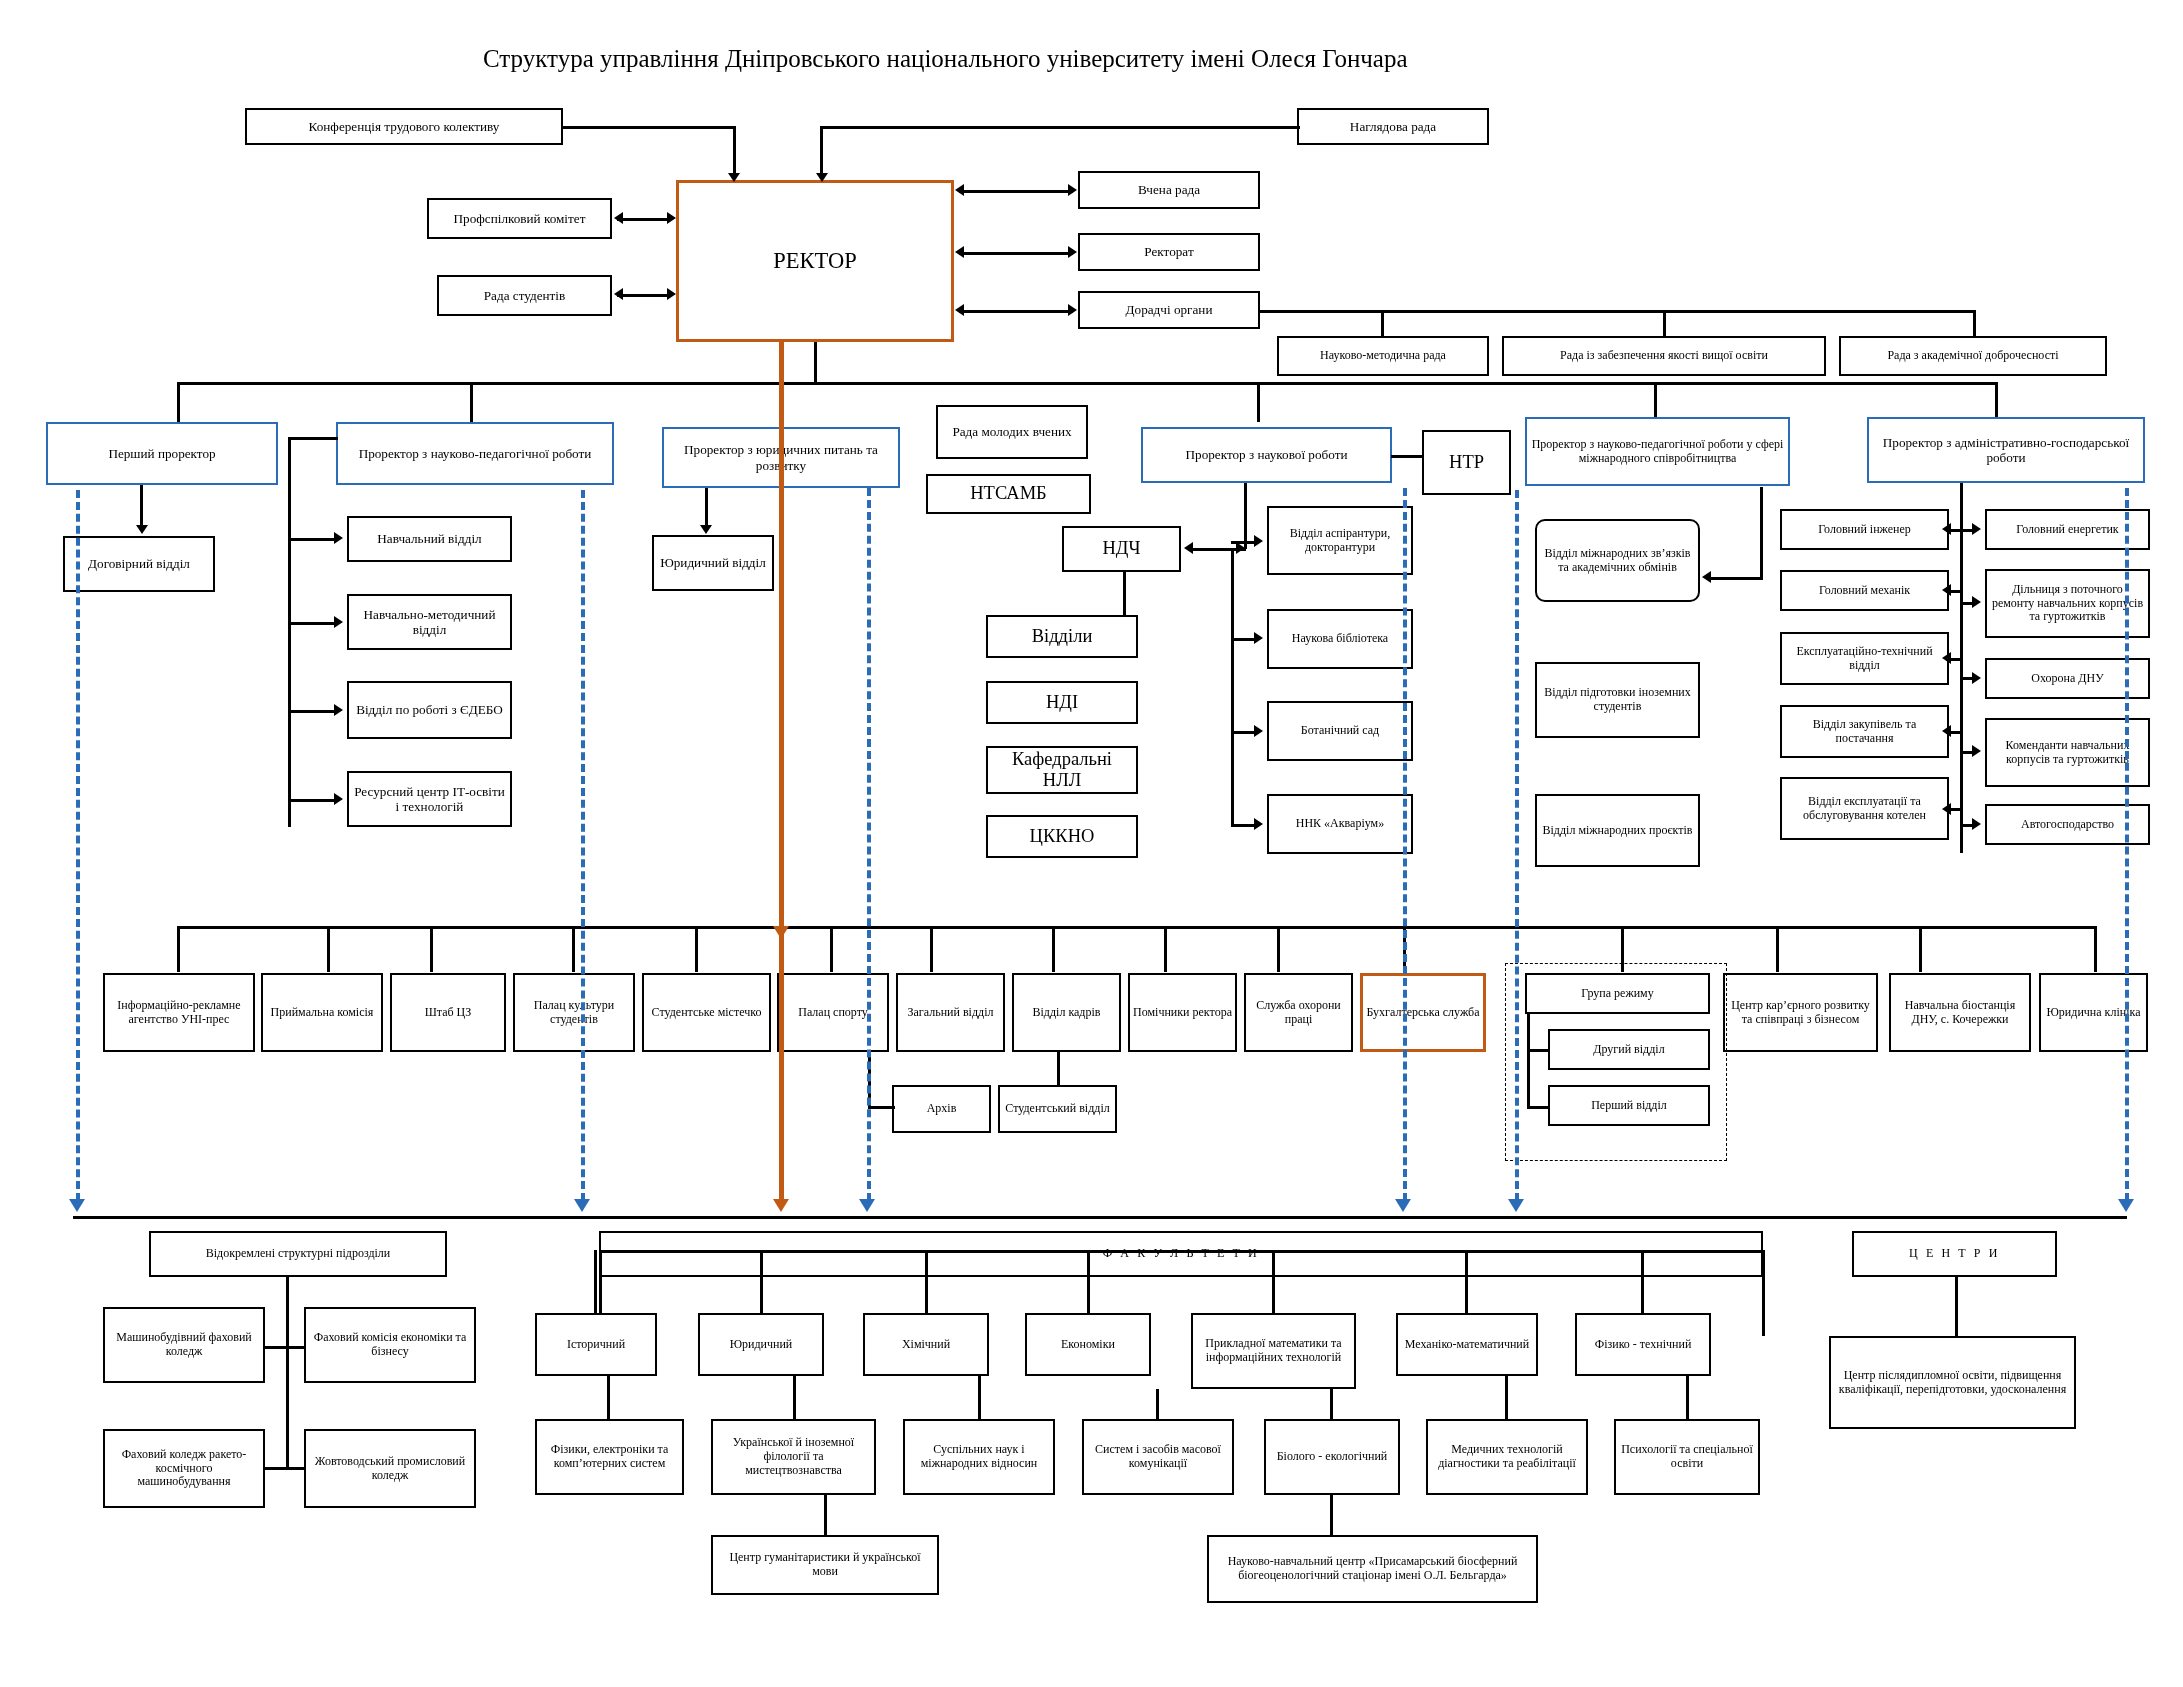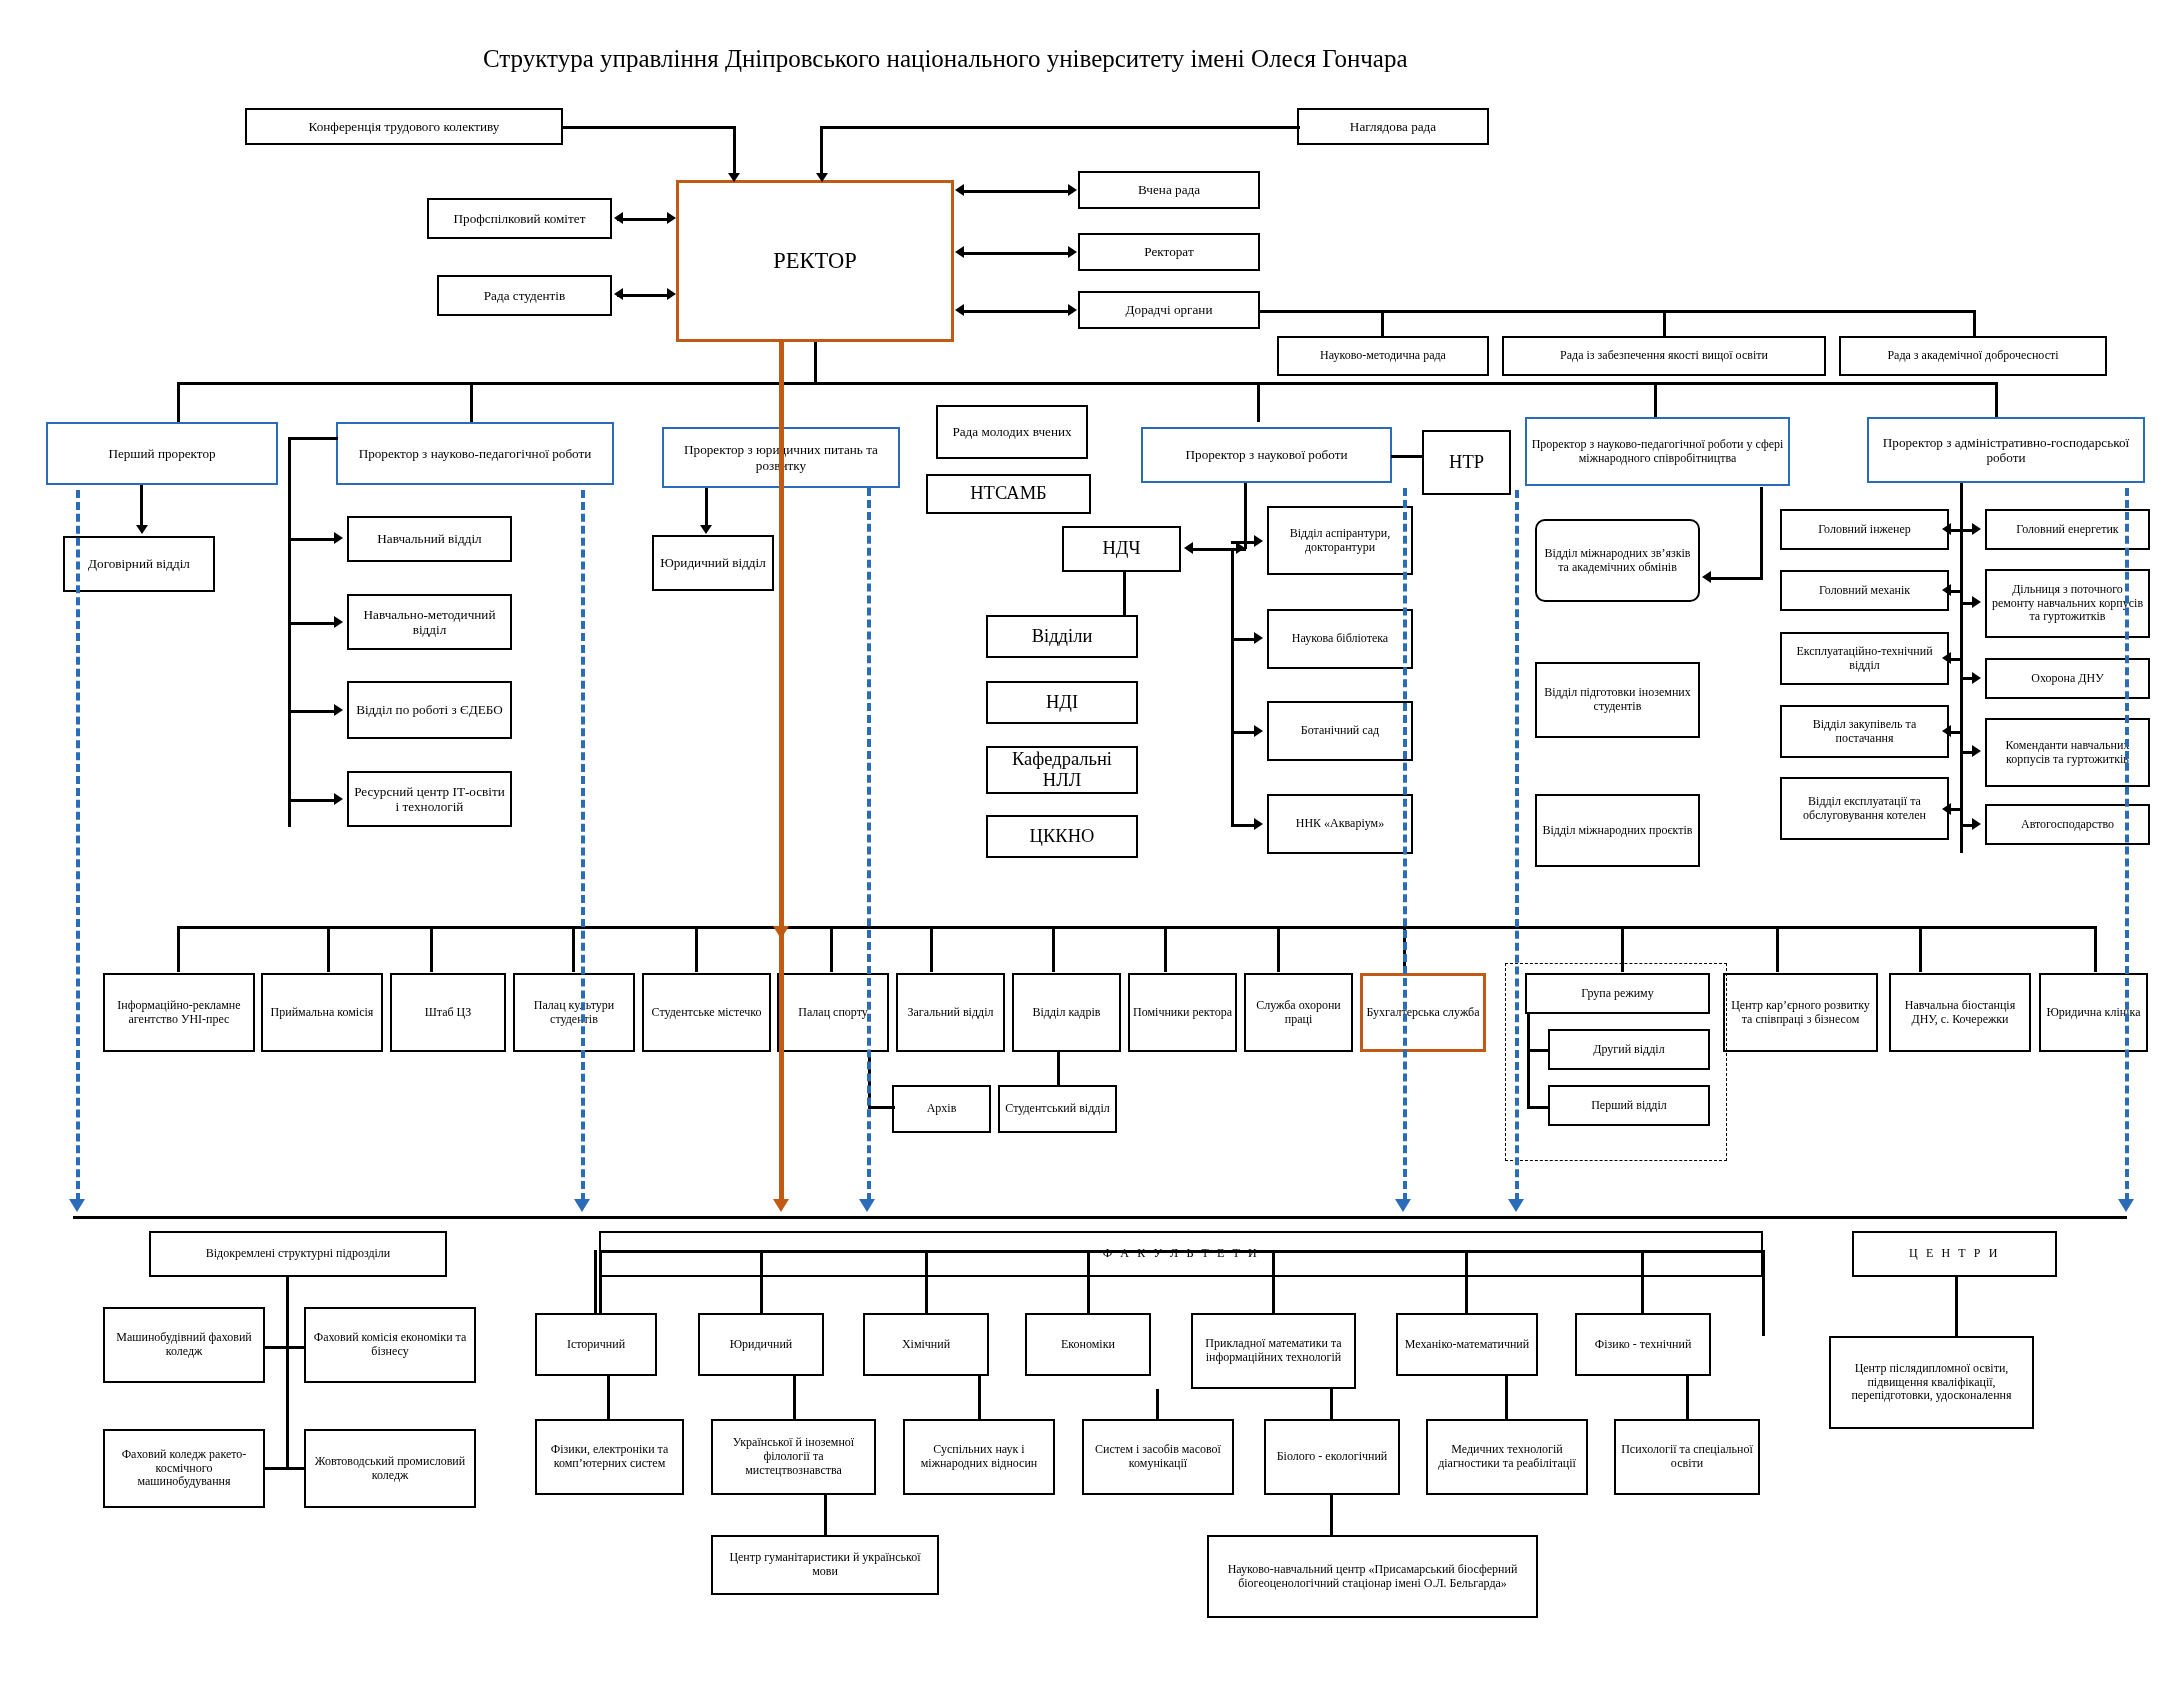--- a/index.html
+++ b/index.html
@@ -335,20 +335,20 @@
   <div class="ln v" style="left:793px;top:1376px;height:43px;"></div>
   <div class="ln v" style="left:978px;top:1376px;height:43px;"></div>
   <div class="ln v" style="left:1156px;top:1389px;height:30px;"></div>
   <div class="ln v" style="left:1330px;top:1389px;height:30px;"></div>
   <div class="ln v" style="left:1505px;top:1376px;height:43px;"></div>
   <div class="ln v" style="left:1686px;top:1376px;height:43px;"></div>
 
   <div class="box sm" style="left:711px;top:1535px;width:228px;height:60px;">Центр гуманітаристики й української мови</div>
   <div class="ln v" style="left:824px;top:1495px;height:40px;"></div>
 
-  <div class="box sm" style="left:1207px;top:1535px;width:331px;height:83px;">Науково-навчальний центр «Присамарський біосферний біогеоценологічний стаціонар імені О.Л. Бельгарда»</div>
+  <div class="box sm" style="left:1207px;top:1535px;width:331px;height:68px;">Науково-навчальний центр «Присамарський біосферний біогеоценологічний стаціонар імені О.Л. Бельгарда»</div>
   <div class="ln v" style="left:1330px;top:1495px;height:40px;"></div>
 
-  <div class="box sm" style="left:1829px;top:1336px;width:205px;height:93px;">Центр післядипломної освіти, підвищення кваліфікації, перепідготовки, удосконалення</div>
+  <div class="box sm" style="left:1829px;top:1336px;width:247px;height:93px;">Центр післядипломної освіти, підвищення кваліфікації, перепідготовки, удосконалення</div>
   <div class="ln v" style="left:1955px;top:1277px;height:60px;"></div>
 
 </div>
 
 
 </body></html>

